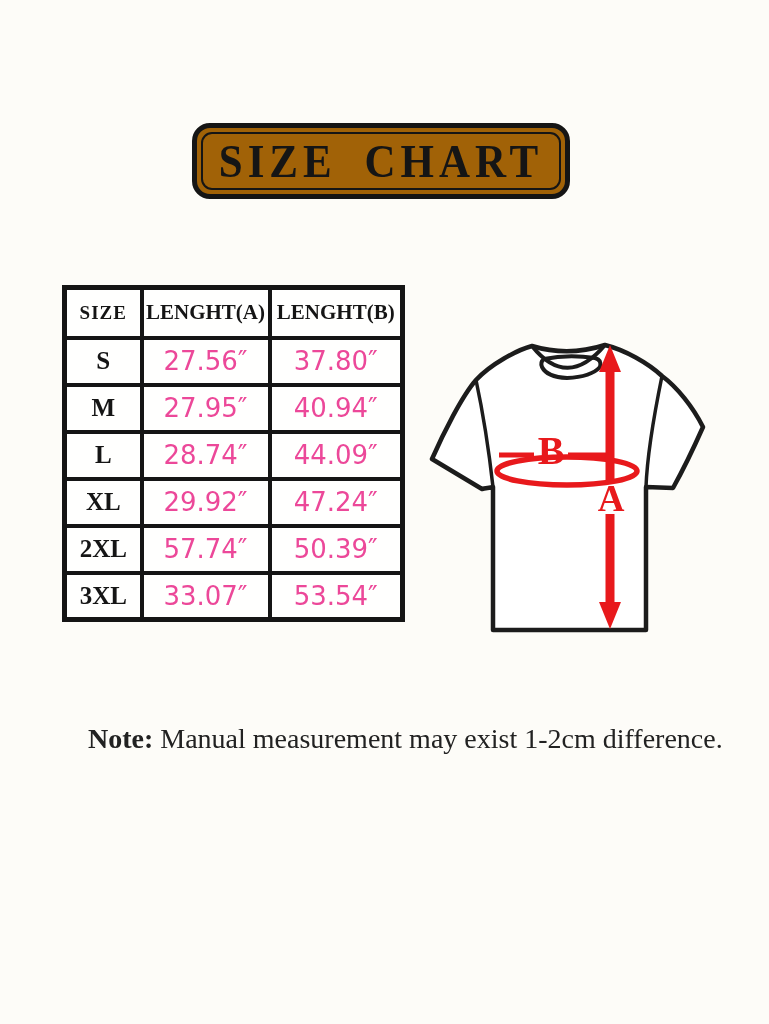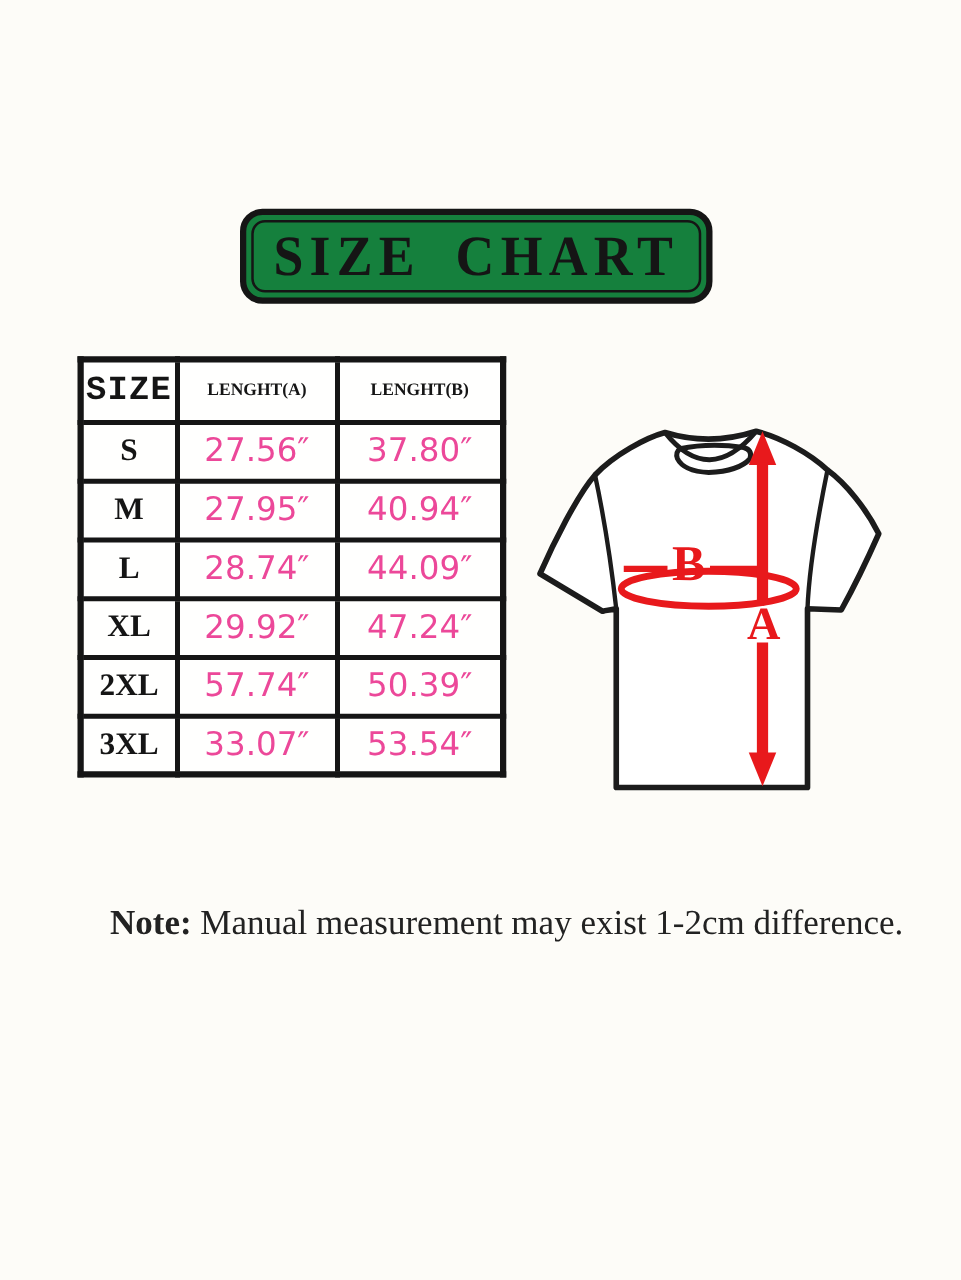--- a/index.html
+++ b/index.html
@@ -7,42 +7,42 @@
   html, body { margin: 0; padding: 0; background: #fdfcf8; }
   .canvas {
     position: relative; width: 769px; height: 1024px;
     background: #fdfcf8; overflow: hidden;
     font-family: "Liberation Serif", serif; color: var(--ink);
   }
 
   
   .title-box {
     position: absolute; left: 192px; top: 123px; width: 378px; height: 76px;
-    border: 5px solid var(--ink); border-radius: 18px; background: #15803d; margin-top: 44px;
+    border: 5px solid var(--ink); border-radius: 18px; background: #a16207;
   }
   .title-box-inner {
     position: absolute; inset: 4px; border: 2px solid var(--ink); border-radius: 11px;
     display: flex; align-items: center; justify-content: center;
   }
   .title-text {
     font-weight: bold; font-size: 43px; letter-spacing: 5px; word-spacing: 12px;
     transform: scaleY(1.06); white-space: nowrap;
   }
 
   
   .size-table {
     position: absolute; left: 62px; top: 285px;
     border-collapse: collapse; table-layout: fixed; background: #fffffe;
     border: 5px solid var(--ink);
   }
   .size-table th, .size-table td {
     border: 4px solid var(--ink); text-align: center; vertical-align: middle; padding: 0;
   }
-  .size-table th { height: 50px; font-size: 14px; font-weight: bold; letter-spacing: 0px; }
-  .size-table th.size-col-header { font-size: 27px; letter-spacing: 1px; font-family: Liberation Mono, monospace; }
+  .size-table th { height: 50px; font-size: 21px; font-weight: bold; letter-spacing: 0px; }
+  .size-table th.size-col-header { font-size: 19px; letter-spacing: 1px; }
   .size-table td { height: 47px; }
   .cell-size { font-family: "Liberation Serif", serif; font-weight: bold; font-size: 25px; }
   .cell-val  { font-family: "DejaVu Sans", sans-serif; font-size: 26px; color: #ec4899; }
 
   
   .shirt-wrap { position: absolute; left: 415px; top: 330px; width: 300px; height: 310px; }
 
   
   .note {
     position: absolute; left: 88px; top: 724px; width: 648px;

